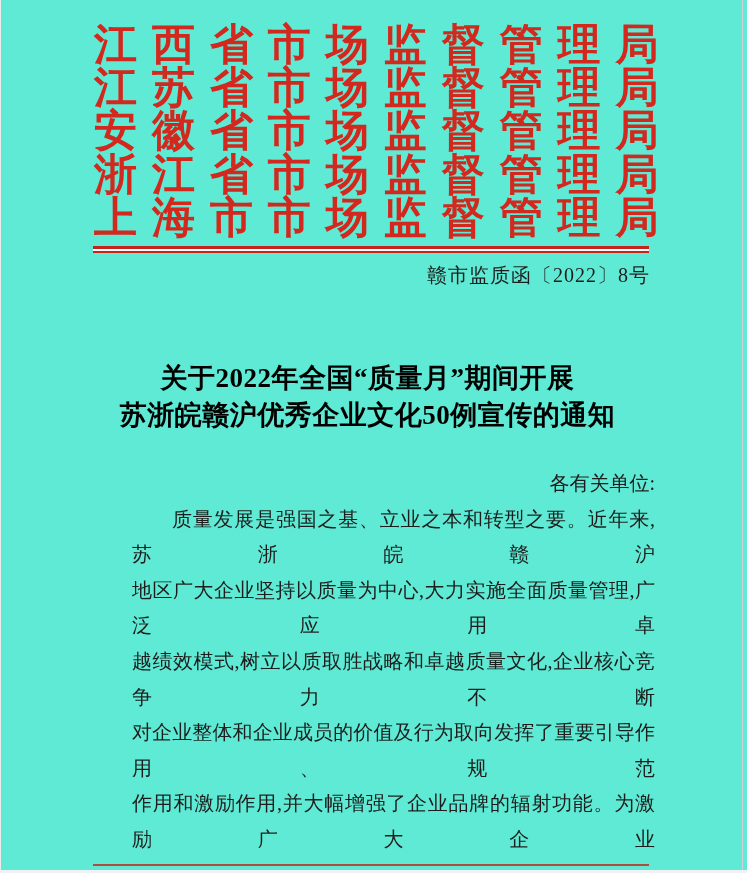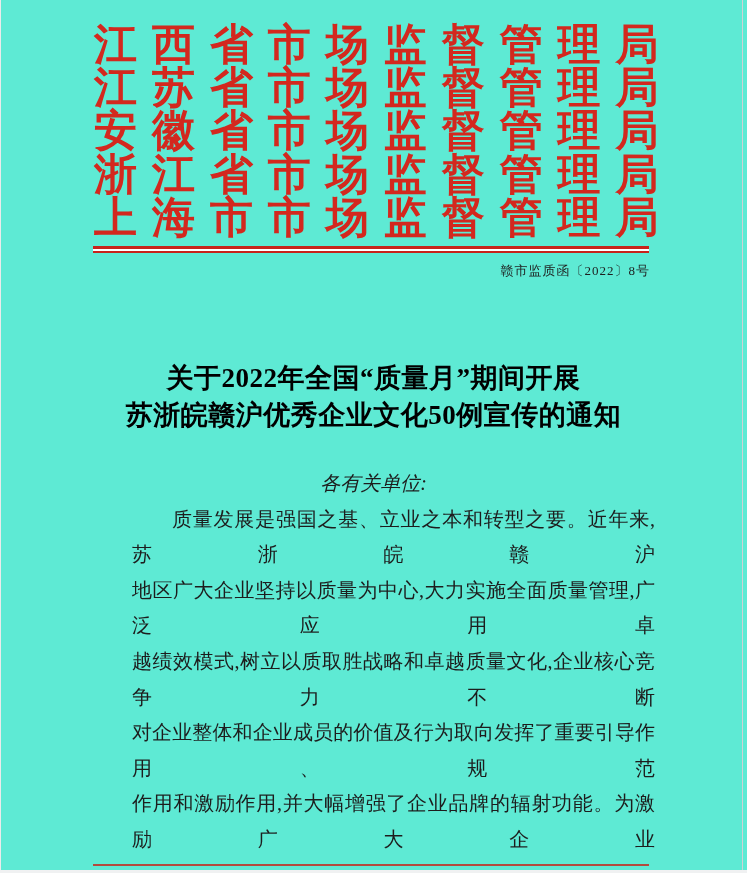--- a/index.html
+++ b/index.html
@@ -47,29 +47,29 @@
     border-bottom: 2px solid #c8231b;
   }
 
   
   .doc-number {
     position: absolute;
     left: 93px;
     top: 262px;
     width: 557px;
     text-align: right;
-    font-size: 13px;
+    font-size: 20px;
     letter-spacing: 1px;
     color: #1e1e1e;
   }
 
   
   .notice-title {
     position: absolute;
-    left: 58px;
+    left: 52px;
     top: 360px;
     width: 631px;
     text-align: center;
     font-size: 27px;
     font-weight: 700;
     line-height: 37px;
     color: #000000;
     letter-spacing: 0.5px;
   }
 
@@ -77,22 +77,21 @@
   .notice-body {
     position: absolute;
     left: 92px;
     top: 466px;
     width: 563px;
     font-size: 20px;
     line-height: 35.6px;
     color: #1d1d1d;
   }
   .salutation {
-    text-align: center;
-    font-style: italic;
+    text-align: right;
   }
   .body-line {
     text-align: justify;
     text-align-last: justify;
     margin-left: 40px;
     -moz-text-align-last: justify;
   }
   .body-line.first-line {
     text-indent: 2em;
   }

